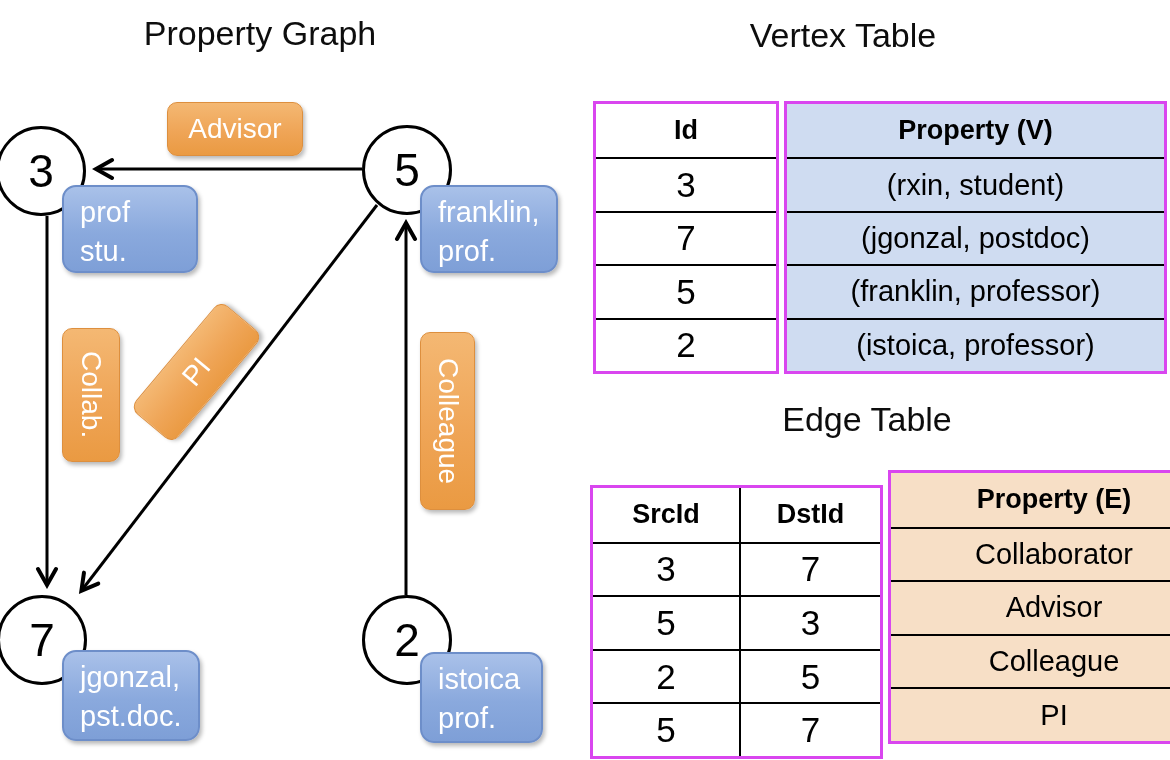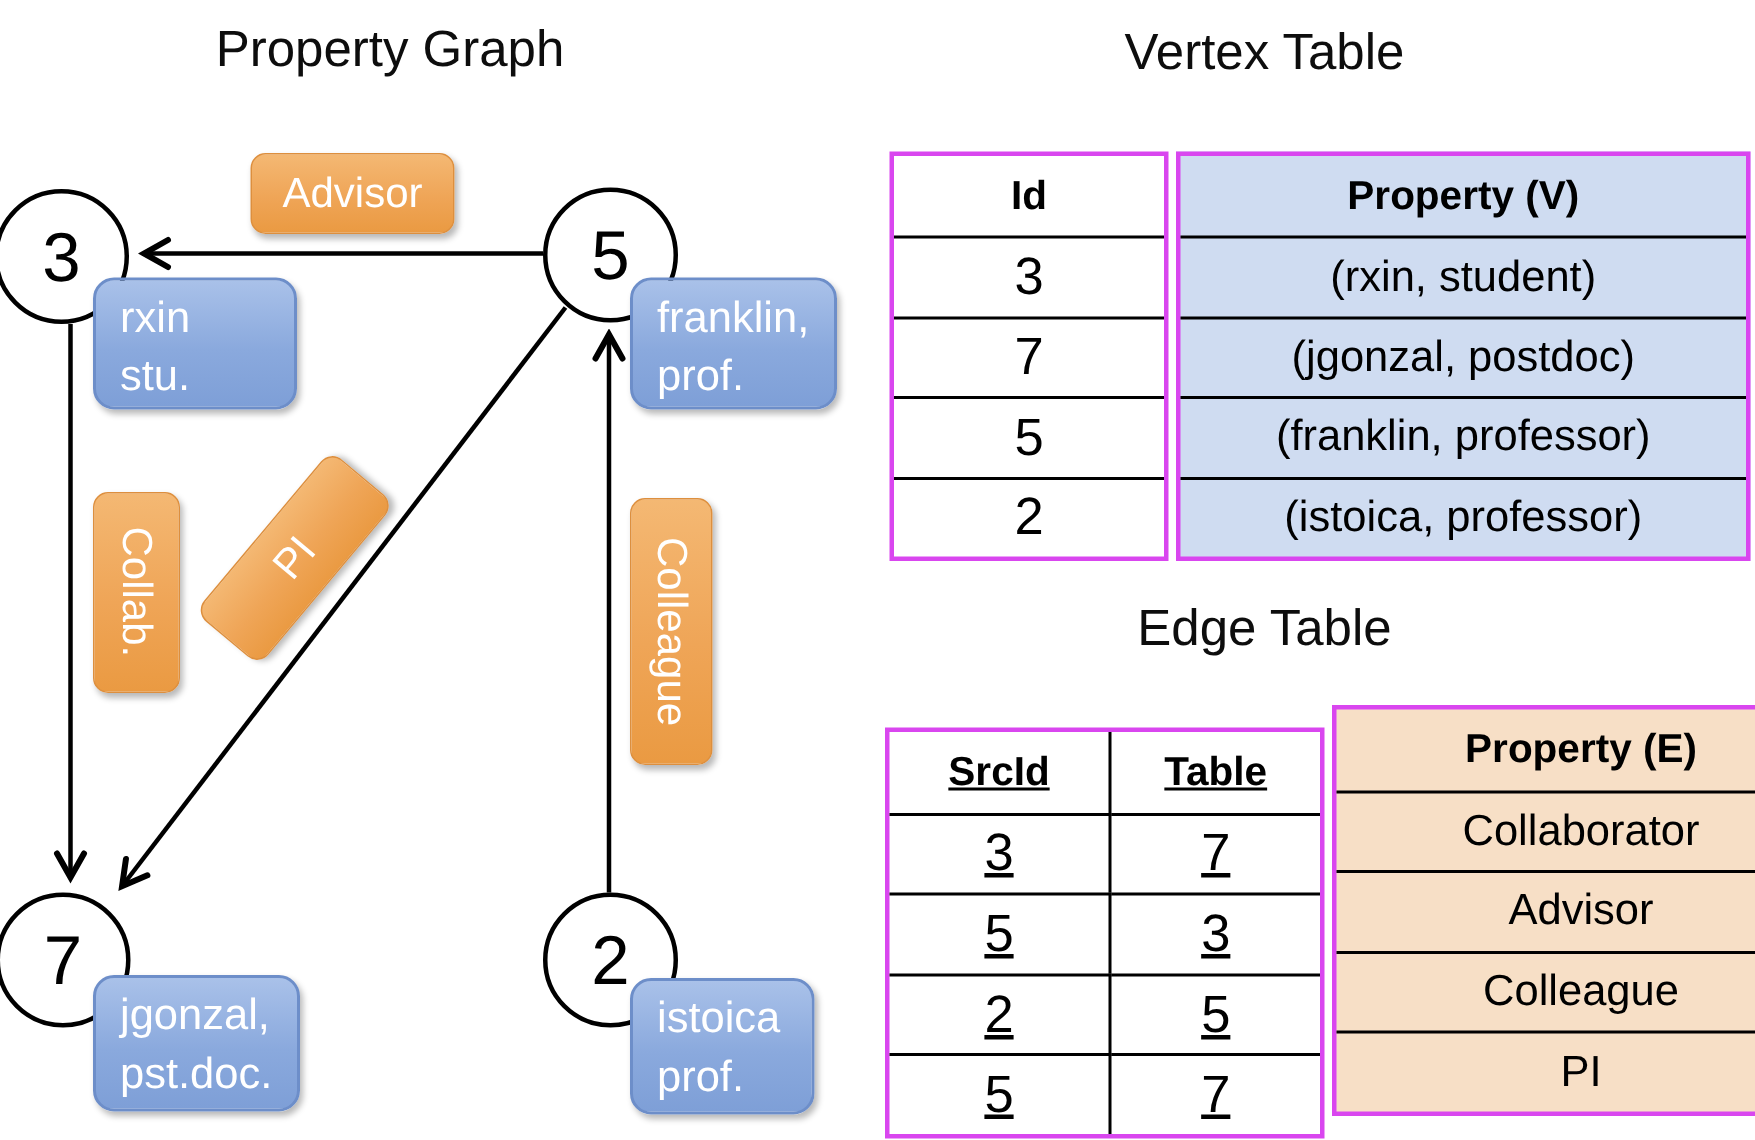--- a/index.html
+++ b/index.html
@@ -17,21 +17,21 @@
     position: absolute;
     font-size: 34px;
     font-weight: 300;
     letter-spacing: 0px;
     color: #0d0d0d;
     text-align: center;
     white-space: nowrap;
   }
   #title-graph  { left: 0;     top: 14px;  width: 520px; }
   #title-vertex { left: 598px; top: 16px;  width: 490px; }
-  #title-edge   { left: 598px; top: 400px; width: 490px; text-align: center; }
+  #title-edge   { left: 622px; top: 400px; width: 490px; text-align: center; }
 
   
   .edges-layer { position: absolute; left: 0; top: 0; z-index: 1; }
 
   .node {
     position: absolute;
     width: 90px; height: 90px;
     border: 3.5px solid #000;
     border-radius: 50%;
     background: #fff;
@@ -97,21 +97,21 @@
   .cell {
     display: flex; align-items: center; justify-content: center;
     border-top: 2px solid #000;
     font-weight: 300;
   }
   .tpanel > .cell:first-child, .trow:first-child .cell { border-top: none; }
   .cell.hdr { font-weight: bold; font-size: 27px; }
   .cell.num { font-size: 35px; }
   .cell.txt { font-size: 29px; white-space: nowrap; }
 
-  .trow { display: grid; grid-template-columns: 148px 1fr; text-decoration: underline; }
+  .trow { display: grid; grid-template-columns: 148px 1fr; }
   .trow .cell:first-child { border-right: 2px solid #000; }
 </style>
 </head>
 <body>
 
 <div class="canvas">
 
   <div class="big-title" id="title-graph">Property Graph</div>
   <div class="big-title" id="title-vertex">Vertex Table</div>
   <div class="big-title" id="title-edge">Edge Table</div>
@@ -135,21 +135,21 @@
     <span>5</span>
   </div>
   <div class="node" id="node-7">
     <span>7</span>
   </div>
   <div class="node" id="node-2">
     <span>2</span>
   </div>
 
   <div class="vprop" id="prop-rxin">
-    <div>rxin</div>
+    <div>prof</div>
     <div>stu.</div>
   </div>
   <div class="vprop" id="prop-franklin">
     <div>franklin,</div>
     <div>prof.</div>
   </div>
   <div class="vprop" id="prop-jgonzal">
     <div>jgonzal,</div>
     <div>pst.doc.</div>
   </div>
@@ -183,21 +183,21 @@
     <div class="cell hdr">Property (V)</div>
     <div class="cell txt">(rxin, student)</div>
     <div class="cell txt">(jgonzal, postdoc)</div>
     <div class="cell txt">(franklin, professor)</div>
     <div class="cell txt">(istoica, professor)</div>
   </div>
 
   <div class="tpanel" id="et-ids">
     <div class="trow">
       <div class="cell hdr">SrcId</div>
-      <div class="cell hdr">Table</div>
+      <div class="cell hdr">DstId</div>
     </div>
     <div class="trow">
       <div class="cell num">3</div>
       <div class="cell num">7</div>
     </div>
     <div class="trow">
       <div class="cell num">5</div>
       <div class="cell num">3</div>
     </div>
     <div class="trow">

